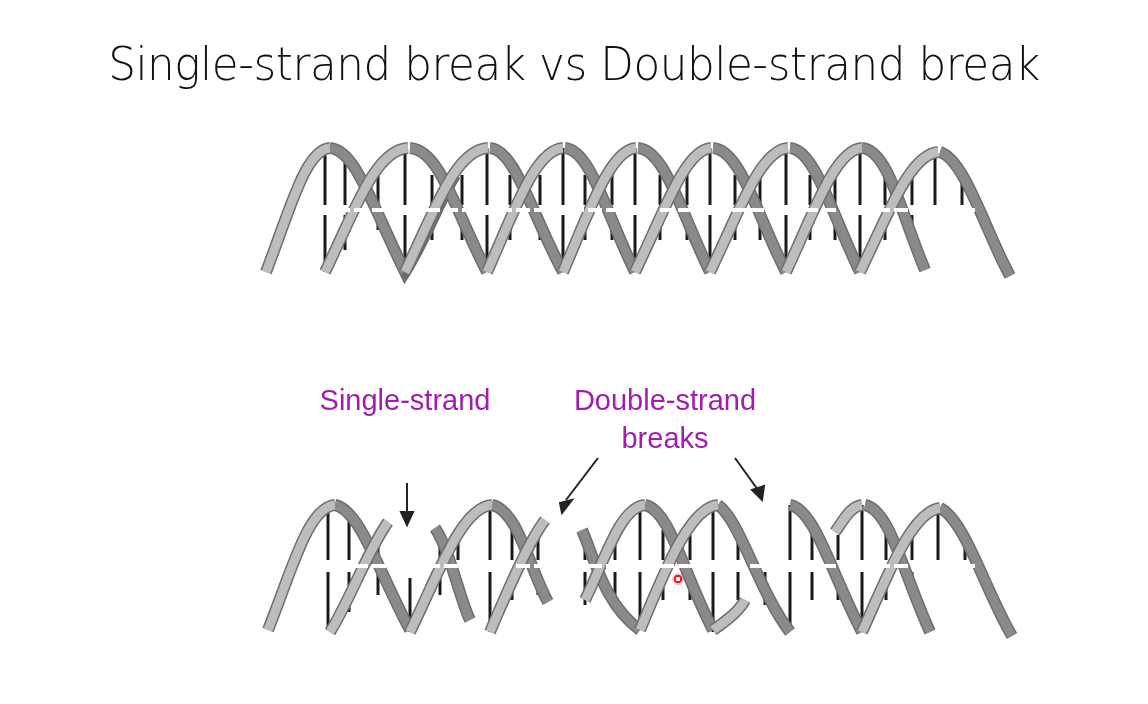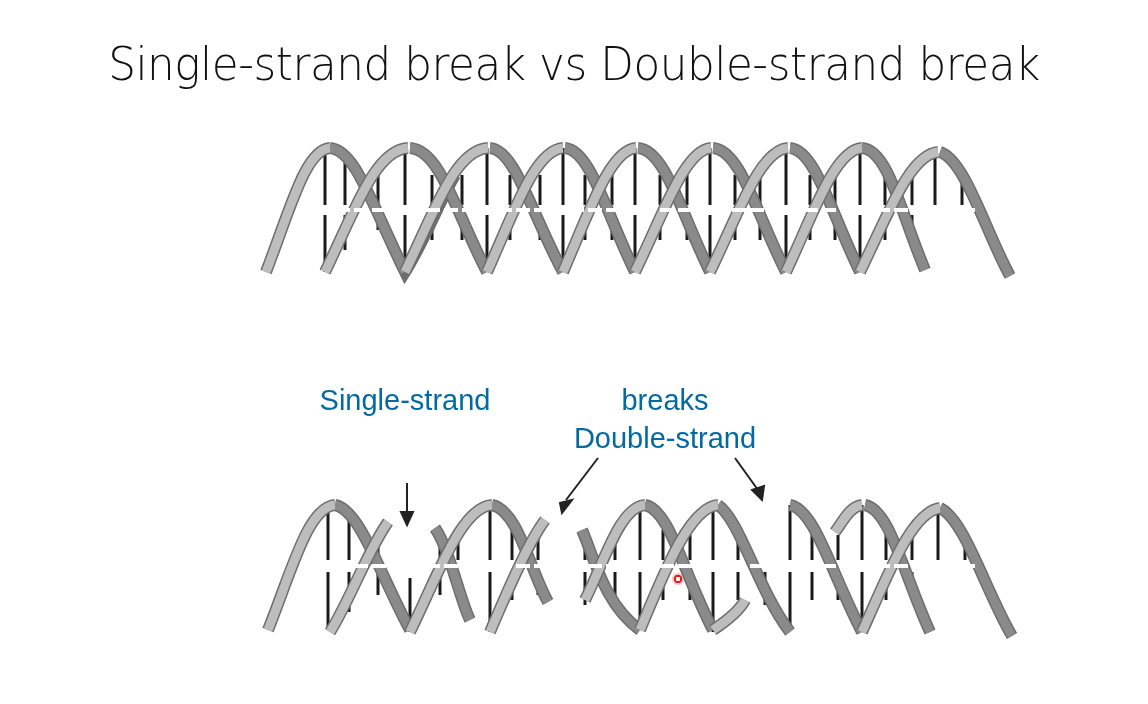--- a/index.html
+++ b/index.html
@@ -3,21 +3,21 @@
   <meta charset="utf-8">
   <style>
     html, body { margin: 0; padding: 0; background: #ffffff; }
     body { width: 1148px; height: 704px; position: relative; overflow: hidden;
            font-family: "Liberation Sans", sans-serif; }
     .slide-title { position: absolute; left: 0; top: 36px; width: 1148px; text-align: center;
       font-family: "DejaVu Sans", sans-serif; font-size: 47px; font-weight: 300;
       color: #111; letter-spacing: -0.5px; transform: scaleX(0.93); }
     .figure { position: absolute; left: 0; top: 0; width: 1148px; height: 704px; }
     .label { position: absolute; text-align: center; font-family: "Liberation Sans", sans-serif;
-      font-size: 29px; color: #0369a1; line-height: 38px; }
+      font-size: 29px; color: #a21caf; line-height: 38px; }
     .cursor-dot { position: absolute; left: 672px; top: 573px; width: 12px; height: 12px;
       border-radius: 50%; background: radial-gradient(circle, #ffffff 0 2px, #e02020 2.5px 4px, rgba(240,80,80,0.35) 4.5px 6px); }
   </style>
 </head>
 <body>
 
 <div class="slide-title">Single-strand break vs Double-strand break</div>
 
 <svg class="figure" viewBox="0 0 1148 704" xmlns="http://www.w3.org/2000/svg">
   <defs>
@@ -227,17 +227,17 @@
     <polygon points="560,503 572,500 562,513"></polygon>
     <line x1="735" y1="458" x2="758" y2="490"></line>
     <polygon points="752,490 764,486 762,500"></polygon>
   </g>
 </svg>
 
 <div class="label" style="left:300px; top:381px; width:210px;">
   <div>Single-strand</div>
 </div>
 <div class="label" style="left:555px; top:381px; width:220px;">
+  <div>Double-strand</div>
   <div>breaks</div>
-  <div>Double-strand</div>
 </div>
 
 <div class="cursor-dot"></div>
 
 </body></html>

